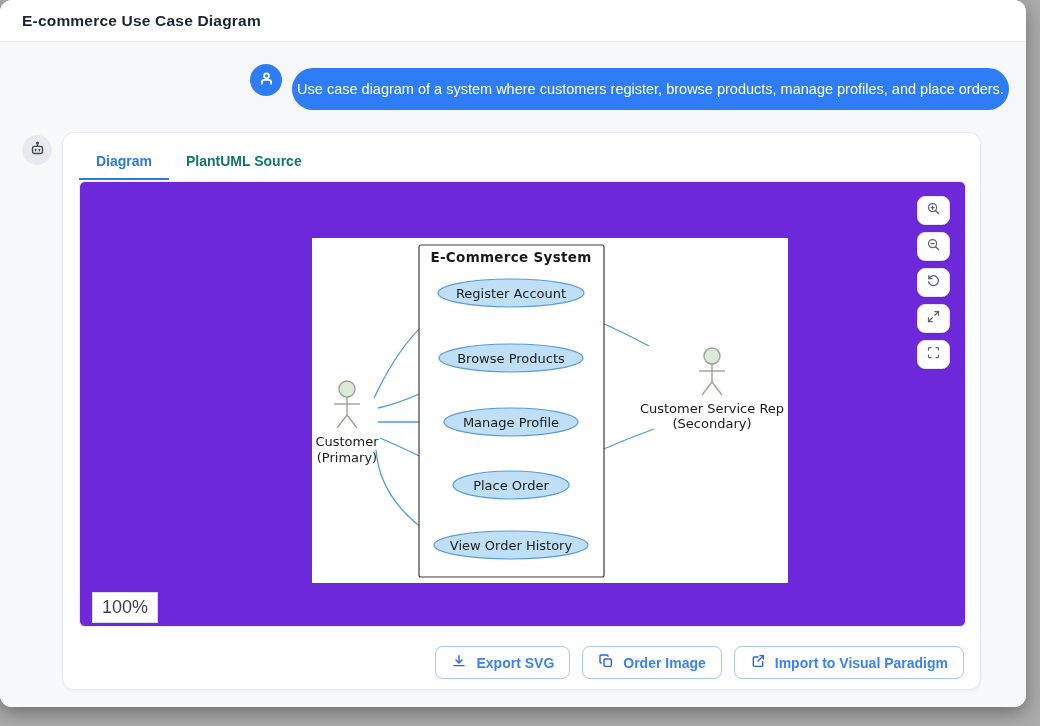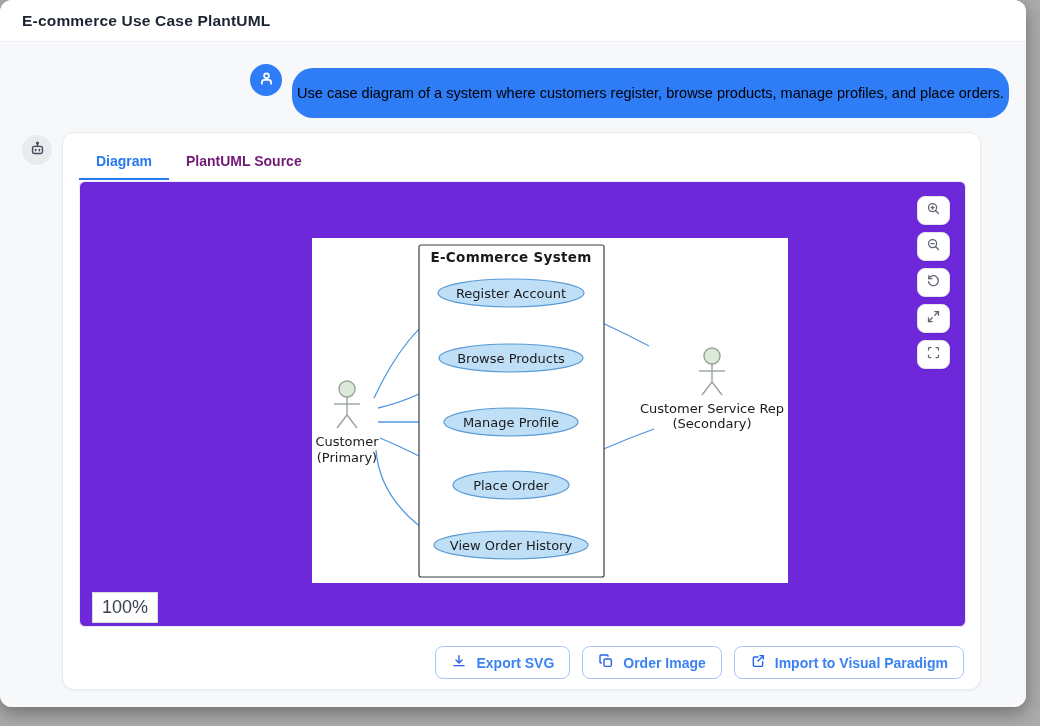--- a/index.html
+++ b/index.html
@@ -10,34 +10,34 @@
             border-radius:12px; overflow:hidden; box-shadow:0 6px 18px rgba(0,0,0,.35); }
 
   .titlebar { position:absolute; left:0; top:0; width:100%; height:42px; background:#ffffff;
               border-bottom:1px solid #ebedf1; display:flex; align-items:center; padding-left:22px; }
   .titlebar h1 { font-size:15.5px; font-weight:700; color:#1b2431; letter-spacing:.2px; }
 
   .content { position:absolute; left:0; top:43px; width:100%; height:664px; background:#f6f8fa; }
 
   .user-avatar { position:absolute; left:250px; top:21px; width:32px; height:32px; border-radius:50%;
                  background:#2e7cf6; display:flex; align-items:center; justify-content:center; }
-  .user-bubble { position:absolute; left:292px; top:25px; width:717px; height:50px; background:#2e7cf6;
-                 border-radius:21px; color:#000000; font-size:14.5px; display:flex; align-items:center;
+  .user-bubble { position:absolute; left:292px; top:25px; width:717px; height:42px; background:#2e7cf6;
+                 border-radius:21px; color:#ffffff; font-size:14.5px; display:flex; align-items:center;
                  justify-content:center; padding:0 16px; white-space:nowrap; }
 
   .bot-avatar { position:absolute; left:22px; top:92px; width:30px; height:30px; border-radius:50%;
                 background:#e8eaee; display:flex; align-items:center; justify-content:center; }
 
   .card { position:absolute; left:62px; top:89px; width:919px; height:558px; background:#ffffff;
           border:1px solid #e7eaef; border-radius:12px; box-shadow:0 1px 3px rgba(20,30,60,.05);padding-left:23px; }
 
   .tabs { position:absolute; left:16px; top:10px; display:flex; }
   .tab { font-size:14px; font-weight:600; padding:10px 17px 9px 17px; cursor:pointer; }
   .tab.active { color:#2878ef; border-bottom:2px solid #2878ef; }
-  .tab.inactive { color:#701a75; border-bottom:2px solid transparent; }
+  .tab.inactive { color:#0f766e; border-bottom:2px solid transparent; }
 
   .panel { position:absolute; left:16px; top:48px; width:887px; height:446px; background:#6d28d9;
            border:1px solid #eaecf1; border-radius:6px; }
 
   .canvas { position:absolute; left:232px; top:56px; width:476px; height:345px; background:#ffffff; }
 
   .controls { position:absolute; right:15px; top:14px; display:flex; flex-direction:column; gap:7px; }
   .ctrl-btn { width:33px; height:29px; background:#ffffff; border:1px solid #e2e5ea; border-radius:8px;
               display:flex; align-items:center; justify-content:center; cursor:pointer;
               box-shadow:0 1px 2px rgba(20,30,60,.06); }
@@ -56,21 +56,21 @@
   .diagram-svg .uc-label { font-size:13px; text-anchor:middle; }
   .diagram-svg .actor-label { font-size:13px; text-anchor:middle; }
   .diagram-svg .sys-title { font-size:13.5px; font-weight:700; text-anchor:middle; letter-spacing:.3px; }
 </style>
 </head>
 <body>
 
 <div class="window">
 
   <div class="titlebar">
-    <h1>E-commerce Use Case PlantUML</h1>
+    <h1>E-commerce Use Case Diagram</h1>
   </div>
 
   <div class="content">
 
     <div class="user-avatar">
       <span>
         <svg width="17" height="17" viewBox="0 0 24 24" fill="none" stroke="#ffffff" stroke-width="2.4" stroke-linecap="round">
           <circle cx="12" cy="8.2" r="3.4"></circle>
             <path d="M5.5 19.5v-2.2c0-2 1.7-3.4 3.7-3.4h5.6c2 0 3.7 1.4 3.7 3.4v2.2"></path>
         </svg>

